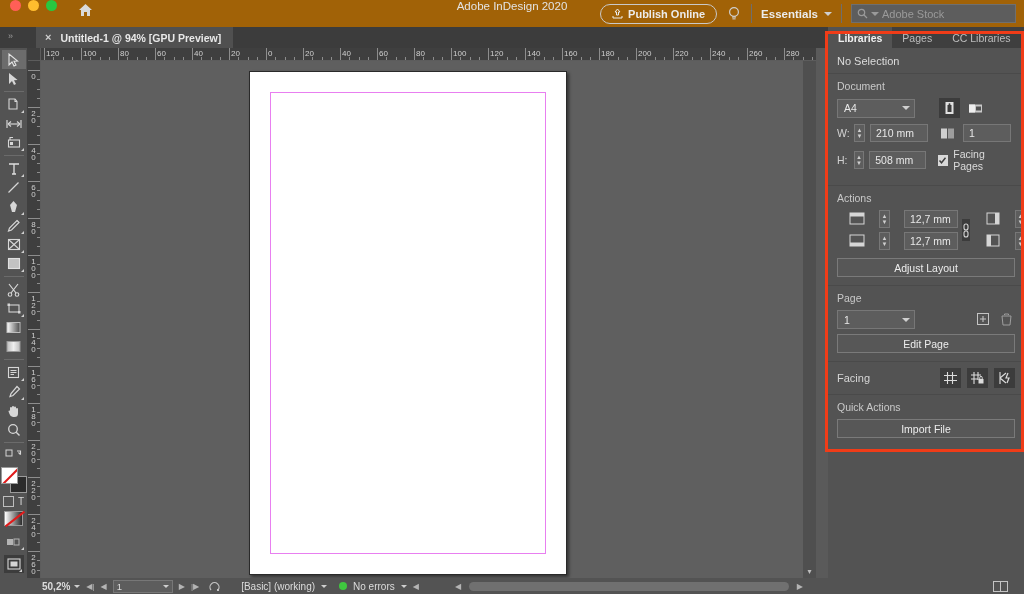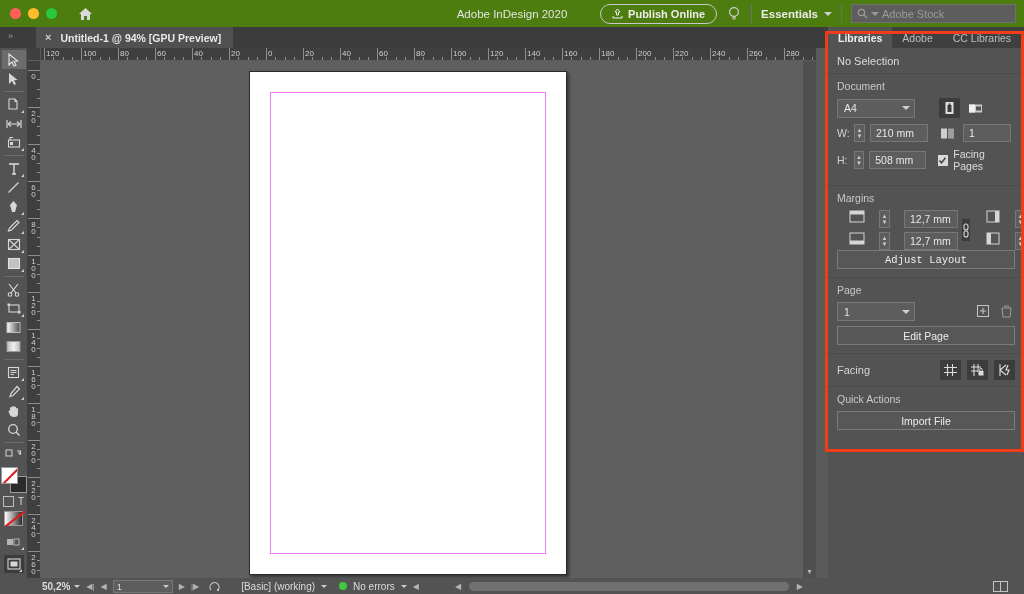--- a/index.html
+++ b/index.html
@@ -10,21 +10,21 @@
     font-size: 11px;
     color: #d6d6d6;
     overflow: hidden;
     -webkit-font-smoothing: antialiased;
   }
   .app { position: relative; width: 1024px; height: 594px; }
 
   
   .titlebar {
     position: absolute; left: 0; top: 0; width: 1024px; height: 27px;
-    background: #4d7c0f; display: flex; align-items: center;
+    background: #a16207; display: flex; 
   }
   .traffic { display: flex; gap: 7px; margin-left: 10px; }
   .dot { width: 11px; height: 11px; border-radius: 50%; }
   .dot.red { background: #ff5f57; }
   .dot.yellow { background: #ffbd2e; }
   .dot.green { background: #28c840; }
   .home-btn { margin-left: 18px; width: 20px; height: 20px; display:flex; align-items:center; justify-content:center; }
   .app-title {
     position: absolute; left: 0; right: 0; text-align: center;
     font-size: 11.5px; color: #e3e3e3; pointer-events: none;
@@ -137,21 +137,21 @@
   .iconbtn { width: 21px; height: 20px; display: flex; align-items: center; justify-content: center; }
   .iconbtn.on { background: #3c3c3c; }
   .checkrow { display: flex; align-items: center; gap: 5px; font-size: 10.5px; color: #dcdcdc; }
   .checkbox { width: 11px; height: 11px; background: #d8d8d8; display: flex; align-items: center; justify-content: center; }
   .checkbox svg { display: block; }
   .btn-wide {
     height: 19px; border: 1px solid #7a7a7a; background: #575757;
     display: flex; align-items: center; justify-content: center;
     font-size: 10.5px; color: #ededed; width: 100%;
   }
-  .mgroup { display: flex; gap: 14px; padding-left: 12px; }
+  .mgroup { display: flex; align-items: center; gap: 14px; padding-left: 12px; }
   .link-btn { width: 14px; height: 22px; background: #3c3c3c; display:flex; align-items:center; justify-content:center; }
   .inline-sec { display: flex; align-items: center; justify-content: space-between; padding: 6px 9px; border-bottom: 1px solid #4a4a4a; }
   .icon-group { display: flex; gap: 6px; }
   .red-outline {
     position: absolute; left: 825px; top: 31px; width: 199px; height: 421px;
     border: 3px solid #f03c18; pointer-events: none; z-index: 40;
   }
 
   
   .statusbar {
@@ -594,21 +594,21 @@
       <div class="scroll-dn">▾</div>
     </div>
   </div>
 
   <div class="rightpanel">
     <div class="panel-tabs">
       <div class="ptab active">
         <span>Libraries</span>
       </div>
       <div class="ptab">
-        <span>Adobe</span>
+        <span>Pages</span>
       </div>
       <div class="ptab">
         <span>CC Libraries</span>
       </div>
     </div>
 
     <div class="panel-body">
       <div class="no-sel">No Selection</div>
 
       <div class="sec">
@@ -661,21 +661,21 @@
               <svg width="9" height="9" viewBox="0 0 9 9">
                   <path d="M1.5 4.5 L3.5 6.8 L7.5 1.8" stroke="#3c3c3c" stroke-width="1.4" fill="none"></path>
                 </svg>
             </span>
             <span>Facing Pages</span>
           </span>
         </div>
       </div>
 
       <div class="sec">
-        <div class="sec-title">Margins</div>
+        <div class="sec-title">Actions</div>
         <div style="display:flex;align-items:center;gap:4px;">
           <div style="display:flex;flex-direction:column;gap:4px;">
             <div class="mgroup">
               <span>
                 <svg width="16" height="14" viewBox="0 0 16 14">
                     <rect x="1" y="1" width="14" height="11" fill="none" stroke="#d6d6d6" stroke-width="1"></rect>
                     <rect x="1" y="1" width="14" height="3.5" fill="#d6d6d6"></rect>
                   </svg>
               </span>
               <span class="spin">
@@ -726,21 +726,21 @@
                   </svg>
               </span>
               <span class="spin">
                   <i>▲</i>
                   <i>▼</i>
                 </span>
               <span class="field" style="width:48px">12,7 mm</span>
             </div>
           </div>
         </div>
-        <div style="font-family:Liberation Mono, monospace;">
+        <div style="margin-top:8px;">
           <div class="btn-wide">Adjust Layout</div>
         </div>
       </div>
 
       <div class="sec">
         <div class="sec-title">Page</div>
         <div class="row">
           <div class="select" style="width:78px">
             <span>1</span>
             <span class="caret"></span>

